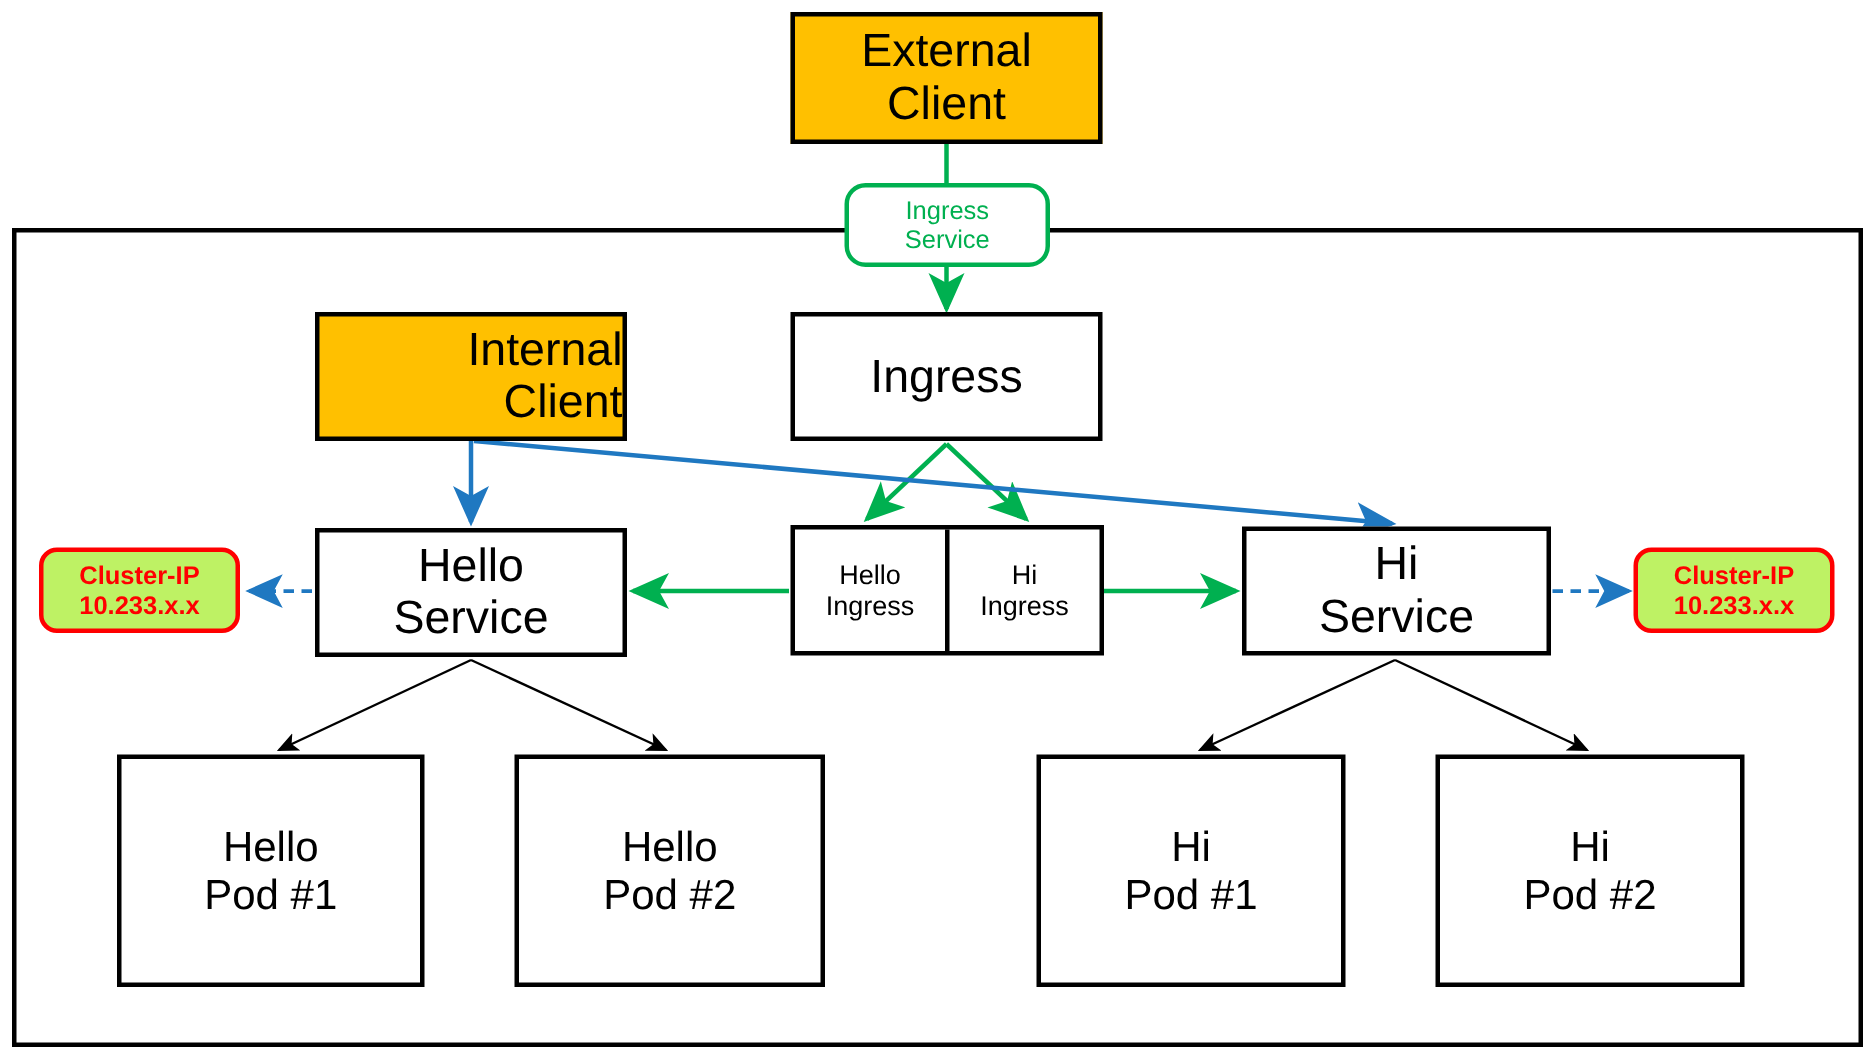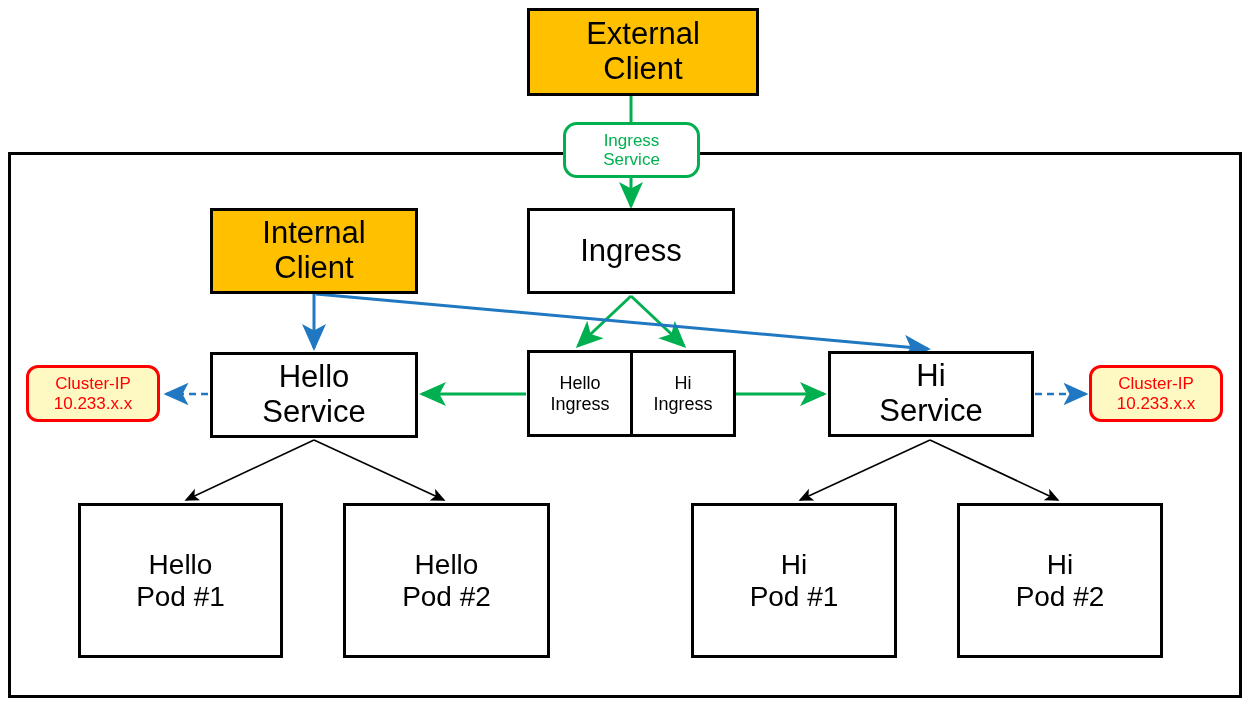--- a/index.html
+++ b/index.html
@@ -68,25 +68,26 @@
   .pill-green {
     background: #ffffff;
     border: 3px solid #00B050;
     border-radius: 14px;
     color: #00B050;
     font-size: 17px;
   }
 
   
   .pill-red {
-    background: #fef9c3;
+    background: #bef264;
     border: 3px solid #FF0000;
     border-radius: 12px;
     color: #FF0000;
     font-size: 17px;
+    font-weight: bold;
   }
 
   .ingress-pair {
     position: absolute;
     box-sizing: border-box;
     border: 3px solid #000000;
     background: #ffffff;
     display: flex;
   }
   .ingress-pair .cell {
@@ -148,31 +149,31 @@
 
     <line x1="314" y1="440" x2="186" y2="500" stroke="#000000" stroke-width="1.6" marker-end="url(#arrow-black)"></line>
     <line x1="314" y1="440" x2="444" y2="500" stroke="#000000" stroke-width="1.6" marker-end="url(#arrow-black)"></line>
 
     <line x1="930" y1="440" x2="800" y2="500" stroke="#000000" stroke-width="1.6" marker-end="url(#arrow-black)"></line>
     <line x1="930" y1="440" x2="1058" y2="500" stroke="#000000" stroke-width="1.6" marker-end="url(#arrow-black)"></line>
   </svg>
 
   <div class="cluster-box" style="left:8px; top:152px; width:1234px; height:546px;"></div>
 
-  <div class="node client-box" style="left:527px; top:8px; width:232px; height:88px;">
+  <div class="node client-box" style="left:527px; top:8px; width:208px; height:88px;">
     <span class="ln">External</span>
     <span class="ln">Client</span>
   </div>
 
   <div class="node pill-green" style="left:563px; top:122px; width:137px; height:56px;">
     <span class="ln">Ingress</span>
     <span class="ln">Service</span>
   </div>
 
-  <div class="node client-box" style="left:210px; top:208px; width:208px; height:86px;">
+  <div class="node client-box" style="left:210px; top:208px; width:208px; height:86px;align-items:flex-end;">
     <span class="ln">Internal</span>
     <span class="ln">Client</span>
   </div>
 
   <div class="node plain-box ctrl-box" style="left:527px; top:208px; width:208px; height:86px;">
     <span class="ln">Ingress</span>
   </div>
 
   <div class="node pill-red" style="left:26px; top:365px; width:134px; height:57px;">
     <span class="ln">Cluster-IP</span>

